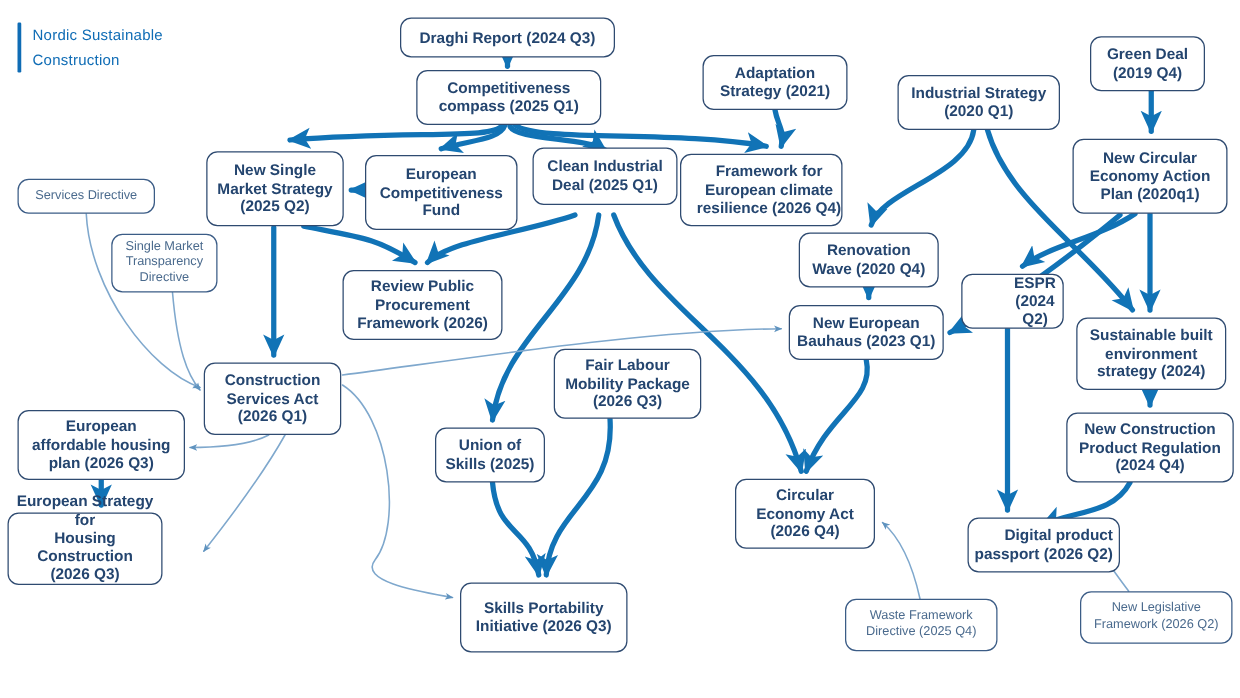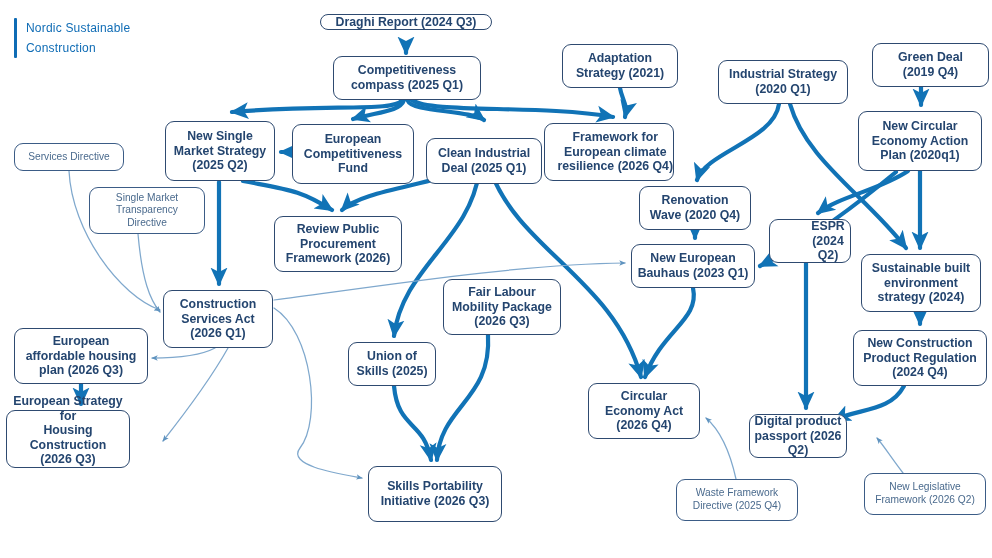--- a/index.html
+++ b/index.html
@@ -117,67 +117,67 @@
 
       <path d="M274,300 C380,286 520,264 625,263"></path>
 
       <path d="M736,479 C730,452 720,430 706,418"></path>
 
       <path d="M903,473 C890,456 884,446 877,438"></path>
     </g>
   </svg>
 
   <div id="nodes">
-      <div class="node primary" style="left: 320px; top: 14px; width: 172px; height: 16px;">
+      <div class="node primary" style="left: 320px; top: 14px; width: 172px; height: 32px;">
         <span>Draghi Report (2024  Q3)</span>
       </div>
       <div class="node primary" style="left: 333px; top: 56px; width: 148px; height: 44px;">
         <span>Competitiveness
 compass (2025  Q1)</span>
       </div>
       <div class="node primary" style="left: 562px; top: 44px; width: 116px; height: 44px;">
         <span>Adaptation
 Strategy (2021)</span>
       </div>
       <div class="node primary" style="left: 718px; top: 60px; width: 130px; height: 44px;">
         <span>Industrial Strategy
 (2020  Q1)</span>
       </div>
-      <div class="node primary" style="left: 872px; top: 43px; width: 117px; height: 44px;">
+      <div class="node primary" style="left: 872px; top: 29px; width: 92px; height: 44px;">
         <span>Green Deal
 (2019  Q4)</span>
       </div>
       <div class="node primary" style="left: 165px; top: 121px; width: 110px; height: 60px;">
         <span>New Single
 Market Strategy
 (2025 Q2)</span>
       </div>
       <div class="node primary" style="left: 292px; top: 124px; width: 122px; height: 60px;">
         <span>European
 Competitiveness
 Fund</span>
       </div>
-      <div class="node primary" style="left: 426px; top: 138px; width: 116px; height: 46px;">
+      <div class="node primary" style="left: 426px; top: 118px; width: 116px; height: 46px;">
         <span>Clean Industrial
 Deal (2025 Q1)</span>
       </div>
       <div class="node primary" style="left: 544px; top: 123px; width: 130px; height: 58px; justify-content: flex-end;">
         <span>Framework for
 European climate
 resilience (2026  Q4)</span>
       </div>
       <div class="node primary" style="left: 858px; top: 111px; width: 124px; height: 60px;">
         <span>New Circular
 Economy Action
 Plan (2020q1)</span>
       </div>
       <div class="node secondary" style="left: 14px; top: 143px; width: 110px; height: 28px;">
         <span>Services Directive</span>
       </div>
-      <div class="node secondary" style="left: 89px; top: 187px; width: 116px; height: 47px;">
+      <div class="node secondary" style="left: 89px; top: 187px; width: 85px; height: 47px;">
         <span>Single Market
 Transparency
 Directive</span>
       </div>
       <div class="node primary" style="left: 274px; top: 216px; width: 128px; height: 56px;">
         <span>Review Public
 Procurement
 Framework (2026)</span>
       </div>
       <div class="node primary" style="left: 639px; top: 186px; width: 112px; height: 44px;">
@@ -224,21 +224,21 @@
       <div class="node primary" style="left: 588px; top: 383px; width: 112px; height: 56px;">
         <span>Circular
 Economy Act
 (2026 Q4)</span>
       </div>
       <div class="node primary" style="left: 6px; top: 410px; width: 124px; height: 58px; align-items: flex-end;">
         <span>European Strategy for
 Housing Construction
 (2026 Q3)</span>
       </div>
-      <div class="node primary" style="left: 749px; top: 414px; width: 98px; height: 44px;">
+      <div class="node primary" style="left: 774px; top: 414px; width: 122px; height: 44px; text-align: right;">
         <span>Digital product
 passport (2026 Q2)</span>
       </div>
       <div class="node primary" style="left: 368px; top: 466px; width: 134px; height: 56px;">
         <span>Skills Portability
 Initiative (2026 Q3)</span>
       </div>
       <div class="node secondary" style="left: 676px; top: 479px; width: 122px; height: 42px;">
         <span>Waste Framework
 Directive (2025 Q4)</span>

